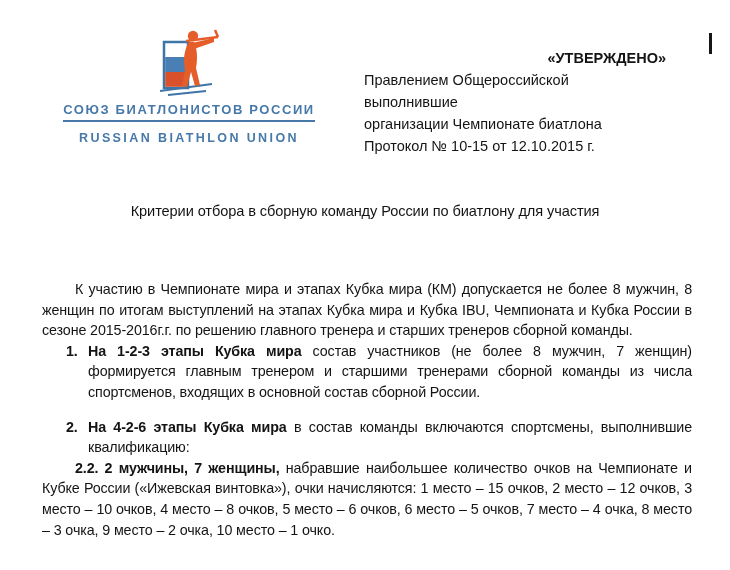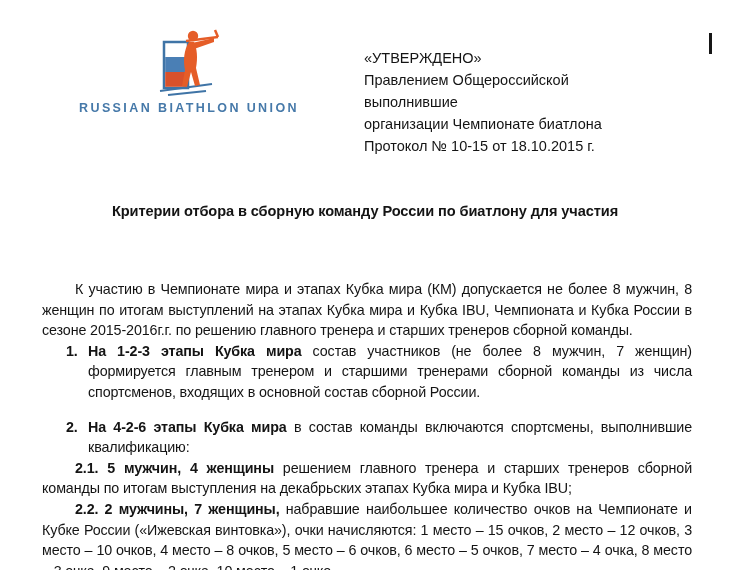--- a/index.html
+++ b/index.html
@@ -6,28 +6,28 @@
   html,body { width:730px; height:570px; }
   body { background:#ffffff; font-family:"Liberation Sans","DejaVu Sans",sans-serif; color:#141414; }
   .page { position:relative; width:730px; height:570px; background:#ffffff; overflow:hidden; }
 
   .logo { position:absolute; left:58px; top:28px; width:262px; text-align:center; }
   .emblem { display:block; margin:0 auto; }
   .logo-ru { display:inline-block; font-size:13px; font-weight:bold; letter-spacing:1.6px;
              color:#4679a9; padding-bottom:3px; border-bottom:2px solid #4679a9;
              margin-top:4px; white-space:nowrap; }
   .logo-en { font-size:12.5px; font-weight:bold; letter-spacing:2.4px; color:#4679a9;
-             margin-top:3px; white-space:nowrap; }
+             margin-top:9px; white-space:nowrap; }
 
   .approval { position:absolute; left:364px; top:47px; width:302px;
               font-size:14.5px; line-height:22px; }
-  .approval-title { font-weight:normal; text-align:left; }
+  .approval-title { font-weight:bold; text-align:right; }
 
   .doc-title { position:absolute; left:20px; width:690px; top:200px; text-align:center;
-               font-weight:bold; font-size:14.6px; line-height:23px; letter-spacing:-0.1px; }
+               font-weight:normal; font-size:14.6px; line-height:23px; letter-spacing:-0.1px; }
 
   .body-block { position:absolute; left:42px; top:279px; width:650px;
                 font-size:14.3px; line-height:20.6px; text-align:justify;
                 letter-spacing:-0.12px; }
   .para-indent { text-indent:33px; }
   .b { font-weight:bold;margin-top:30px; }
   .list-item { position:relative; padding-left:46px; }
   .list-item .num { position:absolute; left:24px; top:0; font-weight:bold; }
   .gap-before { margin-top:14px; }
 
@@ -46,45 +46,45 @@
       <rect x="19.2" y="29" width="21.6" height="15" fill="#4a7fb5"></rect>
       <rect x="19.2" y="44" width="21.6" height="14.8" fill="#d9512b"></rect>
       <path d="M14 63 L66 56" stroke="#3f74a6" stroke-width="2" fill="none"></path>
       <path d="M22 67 L60 63" stroke="#3f74a6" stroke-width="2" fill="none"></path>
       <circle cx="47" cy="8" r="5.2" fill="#e55d28"></circle>
       <path d="M43 14 C38 22 37 32 39 42 L36 58 L41 59 L45 44 L49 58 L54 57 L50 40 C52 30 51 20 48 14 Z" fill="#e55d28"></path>
       <path d="M46 15 L68 10 L68 14 L48 21 Z" fill="#e55d28"></path>
       <path d="M40 13 L72 9" stroke="#e55d28" stroke-width="2.5" fill="none"></path>
       <path d="M69 2 L72 9" stroke="#e55d28" stroke-width="2.5" fill="none"></path>
     </svg>
+    <div><span class="logo-ru">СОЮЗ БИАТЛОНИСТОВ РОССИИ</span></div>
     <div class="logo-en">RUSSIAN BIATHLON UNION</div>
   </div>
 
   <div class="approval">
     <div class="approval-title">«УТВЕРЖДЕНО»</div>
     <div>Правлением Общероссийской выполнившие</div>
     <div>организации Чемпионате биатлона</div>
-    <div>Протокол № 10-15 от 18.10.2015 г.</div>
+    <div>Протокол № 10-15 от 12.10.2015 г.</div>
   </div>
 
   <div class="doc-title">
     <div>Критерии отбора в сборную команду России по биатлону для участия</div>
   </div>
 
   <div class="body-block">
 
     <p class="para-indent"><span>К участию в Чемпионате мира и этапах Кубка мира (КМ) допускается не более 8 мужчин, 8 женщин по итогам выступлений на этапах Кубка мира и Кубка IBU, Чемпионата и Кубка России в сезоне 2015-2016г.г. по решению главного тренера и старших тренеров сборной команды.</span></p>
 
     <div class="list-item">
       <span class="num">1.</span><span class="b">На 1-2-3 этапы Кубка мира</span><span> состав участников (не более 8 мужчин, 7 женщин) формируется главным тренером и старшими тренерами сборной команды из числа спортсменов, входящих в основной состав сборной России.</span>
     </div>
 
     <div class="list-item gap-before">
       <span class="num">2.</span><span class="b">На 4-2-6 этапы Кубка мира</span><span> в состав команды включаются спортсмены, выполнившие квалификацию:</span>
     </div>
 
-    <p class="para-indent"><span class="b">2.1. 5 мужчин, 4 женщины</span><span> решением главного тренера и старших тренеров сборной команды по итогам выступления на декабрьских этапах Кубка мира и Кубка IBU;</span></p>
 
     <p class="para-indent"><span class="b">2.2. 2 мужчины, 7 женщины,</span><span> набравшие наибольшее количество очков на Чемпионате и Кубке России («Ижевская винтовка»), очки начисляются: 1 место – 15 очков, 2 место – 12 очков, 3 место – 10 очков, 4 место – 8 очков, 5 место – 6 очков, 6 место – 5 очков, 7 место – 4 очка, 8 место – 3 очка, 9 место – 2 очка, 10 место – 1 очко.</span></p>
 
   </div>
 
 </div>
 
 </body></html>

